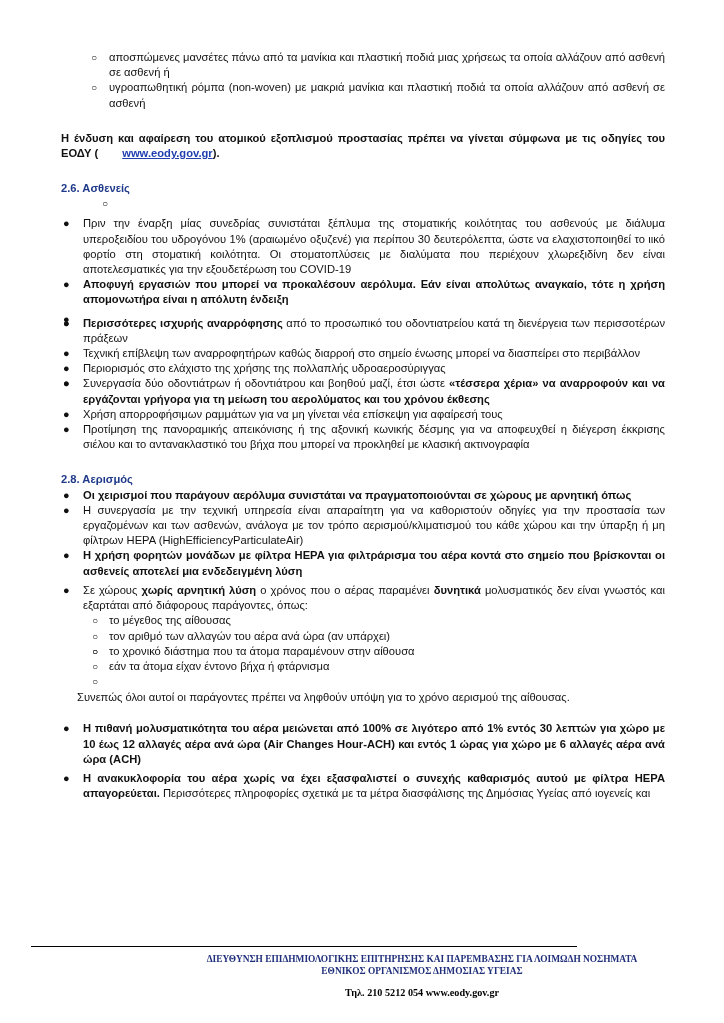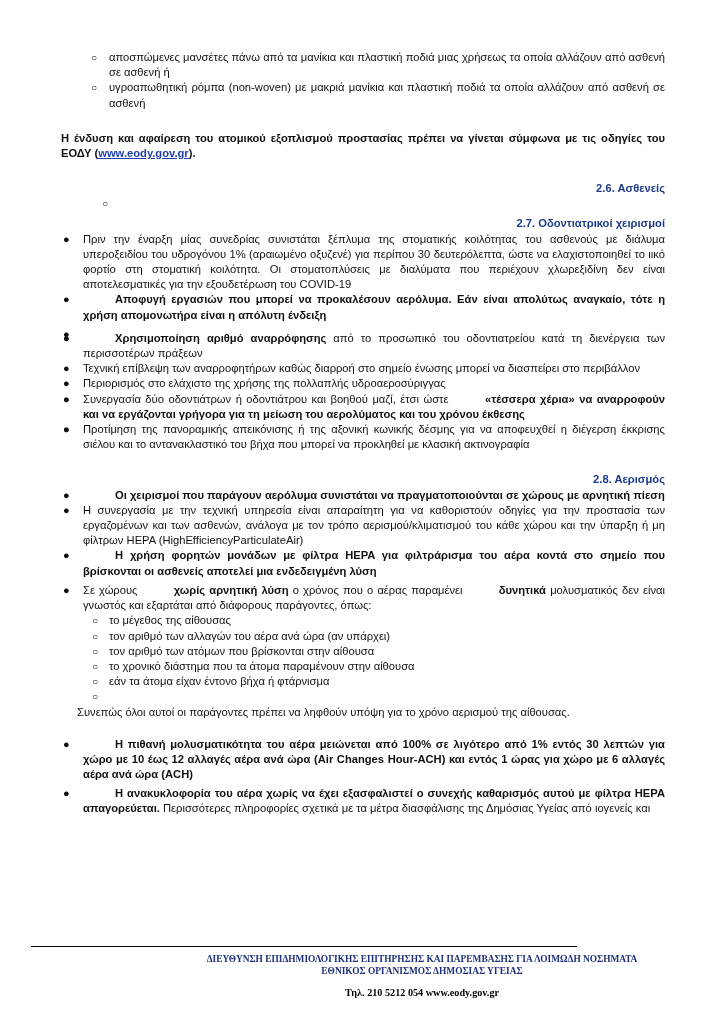--- a/index.html
+++ b/index.html
@@ -6,23 +6,23 @@
   body { width: 724px; height: 1023px; position: relative; overflow: hidden;
          font-family: "Liberation Sans", sans-serif; color: #111; }
   .page { position: absolute; left: 61px; top: 50px; width: 604px;
           font-size: 11.2px; line-height: 15.2px; font-stretch: condensed; }
   .justify { text-align: justify; }
   .sub { position: relative; padding-left: 29px; margin-left: 19px; }
   .sub .mk { position: absolute; left: 11px; top: 0; font-size: 10px; }
   .bul { position: relative; padding-left: 22px; }
   .bul .mk { position: absolute; left: 2px; top: 0; font-size: 11px; }
   .para { margin-top: 0; }
-  .h { color: #1f3a8a; font-weight: bold; font-size: 11.2px; margin: 0; text-align: right; }
-  b, .b { font-weight: bold; margin-left: 32px; }
-  a.link { color: #1f3fb0; text-decoration: underline; }
+  .h { color: #1f3a8a; font-weight: bold; font-size: 11.2px; margin: 0; }
+  b, .b { font-weight: bold; }
+  a.link { color: #1f3fb0; text-decoration: underline; padding-left: 24px; }
   .nested { position: relative; padding-left: 29px; margin-left: 19px; }
   .nested .mk { position: absolute; left: 12px; top: 0; font-size: 10px; }
   .footer-rule { position: absolute; left: 31px; top: 946px; width: 546px; height: 1px; background: #000; }
   .footer { position: absolute; left: 0; width: 724px; text-align: center;
             font-family: "Liberation Serif", serif; }
   .f1 { top: 954px; color: #1f2f7a; font-weight: bold; font-size: 9.4px; letter-spacing: 0; left: 60px; }
   .f2 { top: 966px; color: #1f2f7a; font-weight: bold; font-size: 9.4px; left: 60px; }
   .f3 { top: 987px; color: #000; font-weight: bold; font-size: 10.2px; left: 60px; }
   .vgap4 { height: 4px; } .vgap20{height:20px;}
 </style>
@@ -48,72 +48,72 @@
 
   <div class="vgap20"></div>
 
   <h3 class="h">2.6. Ασθενείς</h3>
   <div class="nested justify" style="padding-left:41px;margin-left:23px;">
     <span class="mk" style="left:18px;">○</span>
   </div>
 
   <div class="vgap20"></div>
 
-  <h3 class="h">2.7. Οδοντιατρικοί χειρισμοί</h3>
 
   <div class="bul justify">
     <span class="mk">●</span>
     <span>Πριν την έναρξη μίας συνεδρίας συνιστάται ξέπλυμα της στοματικής κοιλότητας του ασθενούς με διάλυμα υπεροξειδίου του υδρογόνου 1% (αραιωμένο οξυζενέ) για περίπου 30 δευτερόλεπτα, ώστε να ελαχιστοποιηθεί το ιικό φορτίο στη στοματική κοιλότητα. Οι στοματοπλύσεις με διαλύματα που περιέχουν χλωρεξιδίνη δεν είναι αποτελεσματικές για την εξουδετέρωση του COVID-19</span>
   </div>
   <div class="bul justify">
     <span class="mk">●</span>
     <b>Αποφυγή εργασιών που μπορεί να προκαλέσουν αερόλυμα. Εάν είναι απολύτως αναγκαίο, τότε η χρήση απομονωτήρα είναι η απόλυτη ένδειξη</b>
   </div>
   <div class="vgap4"></div>
   <div class="bul justify">
     <span class="mk">●</span>
   </div>
   <div class="vgap4"></div>
   <div class="bul justify">
     <span class="mk">●</span>
   </div>
   <div class="bul justify">
     <span class="mk">●</span>
-    <b>Χρησιμοποίηση αριθμό αναρρόφησης</b><span> από το προσωπικό του οδοντιατρείου κατά τη διενέργεια των περισσοτέρων πράξεων</span>
+    <b>Περισσότερες ισχυρής αναρρόφησης</b><span> από το προσωπικό του οδοντιατρείου κατά τη διενέργεια των περισσοτέρων πράξεων</span>
   </div>
   <div class="bul justify">
     <span class="mk">●</span>
     <span>Τεχνική επίβλεψη των αναρροφητήρων καθώς διαρροή στο σημείο ένωσης μπορεί να διασπείρει στο περιβάλλον</span>
   </div>
   <div class="bul justify">
     <span class="mk">●</span>
     <span>Περιορισμός στο ελάχιστο της χρήσης της πολλαπλής υδροαεροσύριγγας</span>
   </div>
   <div class="bul justify">
     <span class="mk">●</span>
   </div>
   <div class="bul justify">
     <span class="mk">●</span>
     <span>Συνεργασία δύο οδοντιάτρων ή οδοντιάτρου και βοηθού μαζί, έτσι ώστε </span><b>«τέσσερα χέρια» να αναρροφούν και να εργάζονται γρήγορα για τη μείωση του αερολύματος και του χρόνου έκθεσης</b>
   </div>
   <div class="bul justify">
     <span class="mk">●</span>
+    <span>Χρήση απορροφήσιμων ραμμάτων για να μη γίνεται νέα επίσκεψη για αφαίρεσή τους</span>
   </div>
   <div class="bul justify">
     <span class="mk">●</span>
     <span>Προτίμηση της πανοραμικής απεικόνισης ή της αξονική κωνικής δέσμης για να αποφευχθεί η διέγερση έκκρισης σιέλου και το αντανακλαστικό του βήχα που μπορεί να προκληθεί με κλασική ακτινογραφία</span>
   </div>
 
   <div class="vgap20"></div>
 
   <h3 class="h">2.8. Αερισμός</h3>
 
   <div class="bul justify">
     <span class="mk">●</span>
-    <b>Οι χειρισμοί που παράγουν αερόλυμα συνιστάται να πραγματοποιούνται σε χώρους με αρνητική πίεση</b>
+    <b>Οι χειρισμοί που παράγουν αερόλυμα συνιστάται να πραγματοποιούνται σε χώρους με αρνητική όπως</b>
   </div>
   <div class="bul justify">
     <span class="mk">●</span>
     <span>Η συνεργασία με την τεχνική υπηρεσία είναι απαραίτητη για να καθοριστούν οδηγίες για την προστασία των εργαζομένων και των ασθενών, ανάλογα με τον τρόπο αερισμού/κλιματισμού του κάθε χώρου και την ύπαρξη ή μη φίλτρων HEPA (HighEfficiencyParticulateAir)</span>
   </div>
   <div class="bul justify">
     <span class="mk">●</span>
     <b>Η χρήση φορητών μονάδων με φίλτρα HEPA για φιλτράρισμα του αέρα κοντά στο σημείο που βρίσκονται οι ασθενείς αποτελεί μια ενδεδειγμένη λύση</b>
   </div>
   <div class="vgap4"></div>
@@ -124,21 +124,20 @@
   <div class="nested">
     <span class="mk">○</span>
     <span>το μέγεθος της αίθουσας</span>
   </div>
   <div class="nested">
     <span class="mk">○</span>
     <span>τον αριθμό των αλλαγών του αέρα ανά ώρα (αν υπάρχει)</span>
   </div>
   <div class="nested">
     <span class="mk">○</span>
-    <span>τον αριθμό των ατόμων που βρίσκονται στην αίθουσα</span>
   </div>
   <div class="nested">
     <span class="mk">○</span>
     <span>το χρονικό διάστημα που τα άτομα παραμένουν στην αίθουσα</span>
   </div>
   <div class="nested">
     <span class="mk">○</span>
     <span>εάν τα άτομα είχαν έντονο βήχα ή φτάρνισμα</span>
   </div>
   <div class="nested">

